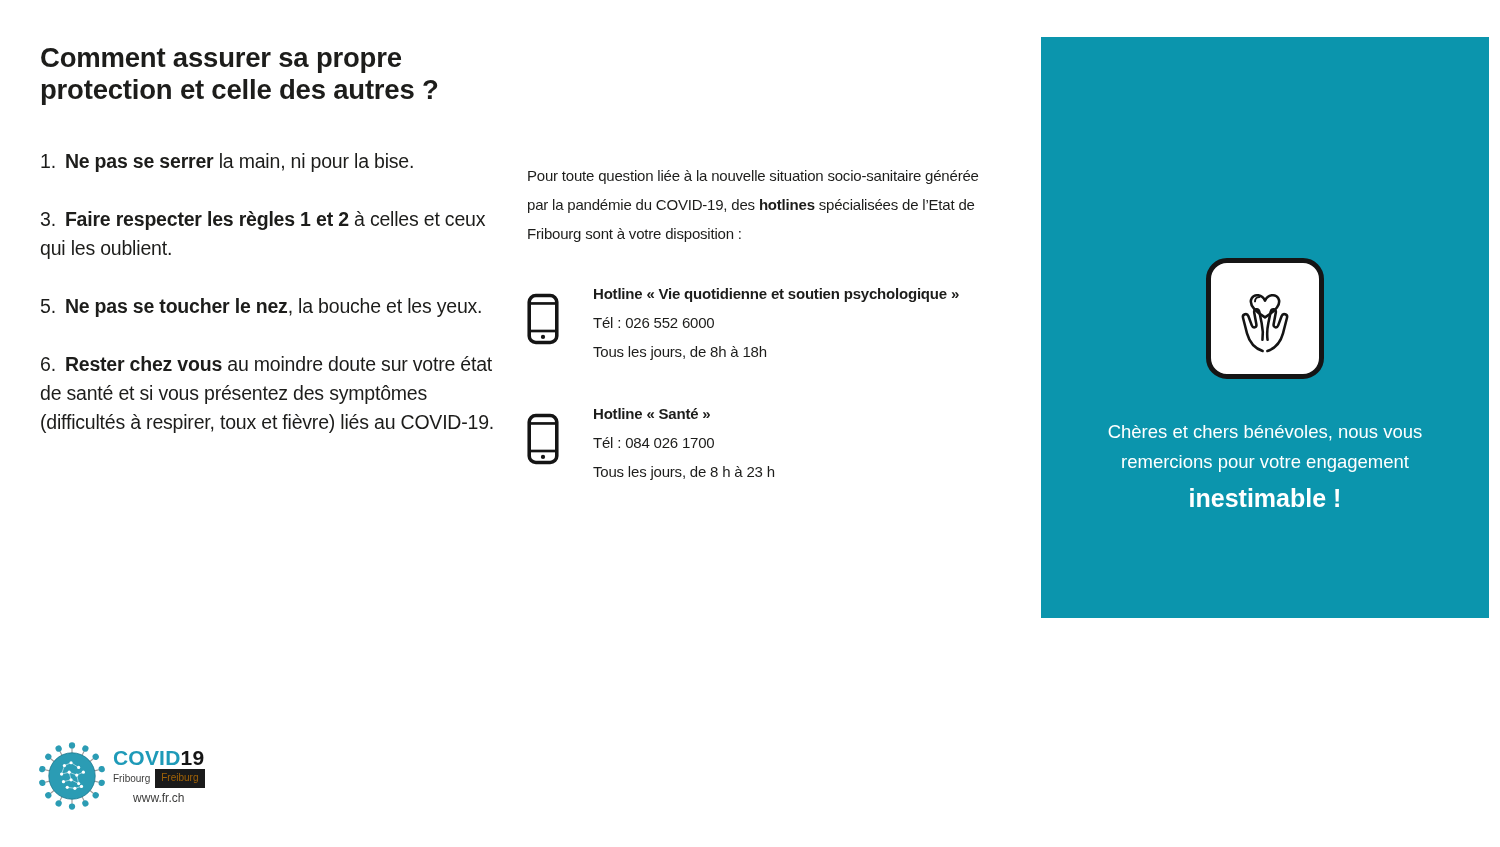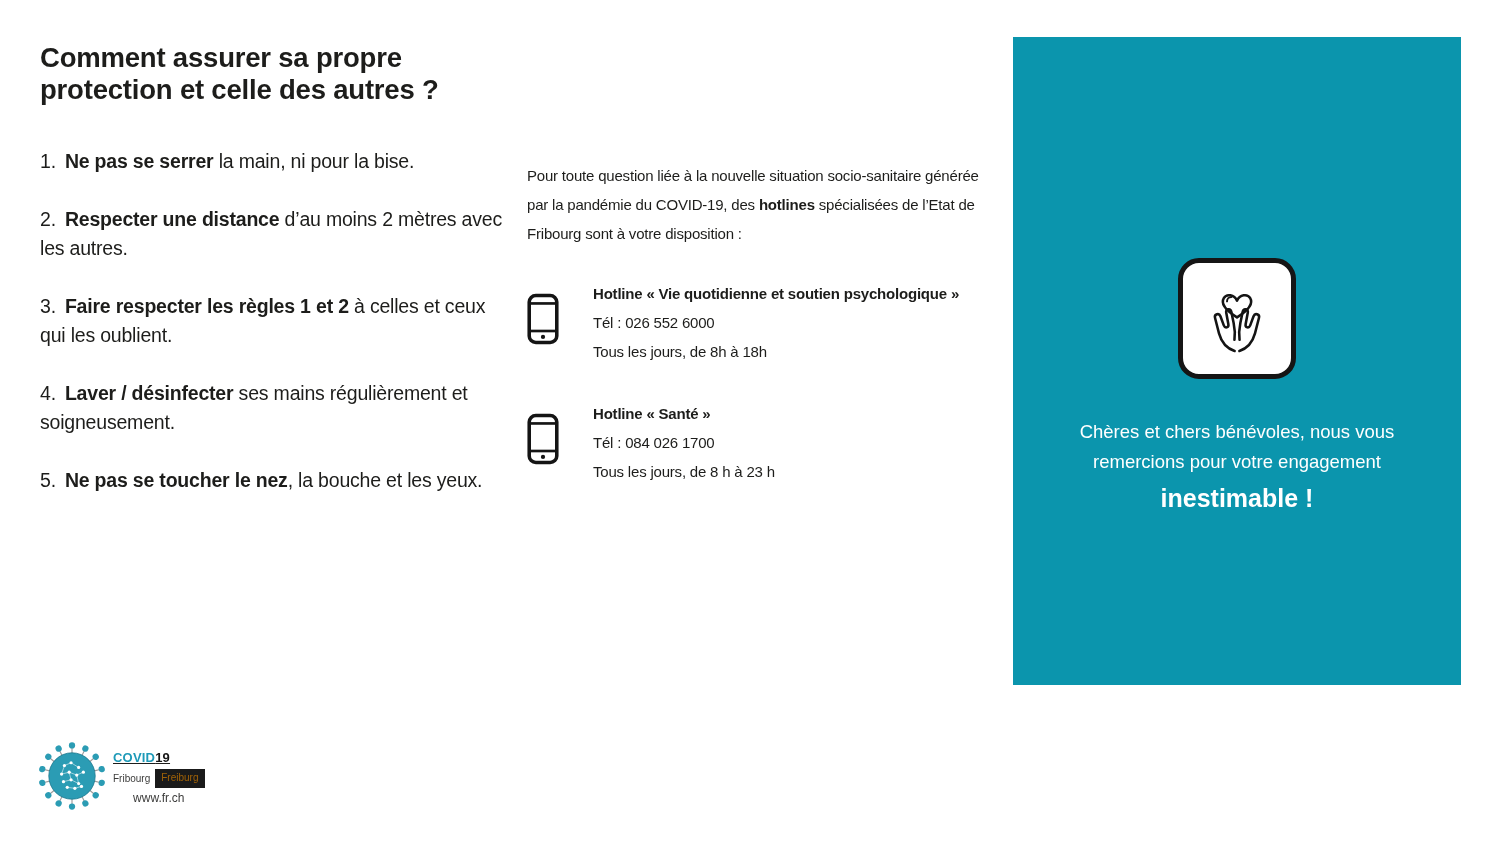--- a/index.html
+++ b/index.html
@@ -34,22 +34,22 @@
   }
   .intro { margin: 0 0 31px 0; width: 452px; }
   .intro b { font-weight: 700; }
   .hotline-row { display: flex; margin-bottom: 33px; gap: 10px; }
   .phone-wrap { flex: 0 0 56px; padding-top: 14px; }
   .hotline-text { flex: 1; max-width: 420px; }
   .hotline-title { font-weight: 700; }
 
   
   .panel {
-    position: absolute; left: 1013px; top: 37px;
-    width: 448px; height: 648px;
+    position: absolute; left: 1041px; top: 37px;
+    width: 448px; height: 581px;
     background: #0b95ad;
   }
   .icon-box {
     position: absolute; top: 221px; left: 50%; transform: translateX(-50%);
     width: 118px; height: 121px;
     background: #ffffff;
     border: 5px solid #151515;
     border-radius: 21px;
     display: flex; align-items: center; justify-content: center;
   }
@@ -60,40 +60,39 @@
   }
   .panel-em {
     position: absolute; top: 444px; left: 0; width: 100%;
     margin: 0; text-align: center;
     color: #ffffff; font-size: 25px; font-weight: 700; line-height: 34px;
   }
 
   
   .logo { position: absolute; left: 36px; top: 740px; display: flex; align-items: center; }
   .logo-text { margin-left: 5px; padding-top: 2px; }
-  .logo-title { font-size: 13px; font-weight: 700; line-height: 18px; letter-spacing: 0.2px; text-decoration: underline; }
+  .logo-title { font-size: 21px; font-weight: 700; line-height: 18px; letter-spacing: 0.2px; }
   .logo-title .covid { color: #1e9ab8; }
   .logo-title .n19 { color: #151515; }
   .logo-sub { display: flex; align-items: center; margin-top: 2px; font-size: 10px; color: #3c3c3b; line-height: 16px; }
   .logo-sub .badge { background: #1a1a1a; color: #a16207; padding: 1px 6px 2px 6px; margin-left: 5px; }
   .logo-url { font-size: 12px; color: #3c3c3b; margin-top: 3px; text-align: center; }
 
   svg { display: block; }
 </style>
 </head>
 <body>
 
 <h1 class="title"><span>Comment assurer sa propre</span><br><span>protection et celle des autres ?</span></h1>
 
 <div class="rules">
   <div class="rule"><span class="num">1.</span><b>Ne pas se serrer</b><span> la main, ni pour la bise.</span></div>
-  <div class="rule"><span class="num">2.</span><b>Respecter une distance</b><span> d’au moins 2 mètres avec les autres.</span></div>
   <div class="rule"><span class="num">3.</span><b>Faire respecter les règles 1 et 2</b><span> à celles et ceux qui les oublient.</span></div>
-  <div class="rule"><span class="num">4.</span><b>Laver / désinfecter</b><span> ses mains régulièrement et soigneusement.</span></div>
   <div class="rule"><span class="num">5.</span><b>Ne pas se toucher le nez</b><span>, la bouche et les yeux.</span></div>
+  <div class="rule"><span class="num">6.</span><b>Rester chez vous</b><span> au moindre doute sur votre état de santé et si vous présentez des symptômes (difficultés à respirer, toux et fièvre) liés au COVID-19.</span></div>
 </div>
 
 <div class="middle">
   <p class="intro"><span>Pour toute question liée à la nouvelle situation socio-sanitaire générée par la pandémie du COVID-19, des </span><b>hotlines</b><span> spécialisées de l’Etat de Fribourg sont à votre disposition :</span></p>
 
   <div class="hotline-row">
     <div class="phone-wrap">
       <svg viewBox="0 0 36 58" width="32" height="52" aria-hidden="true">
         <rect x="2.5" y="2.5" width="31" height="53" rx="7.5" fill="none" stroke="#141414" stroke-width="4"></rect>
         <line x1="4" y1="11.5" x2="32" y2="11.5" stroke="#141414" stroke-width="3"></line>

